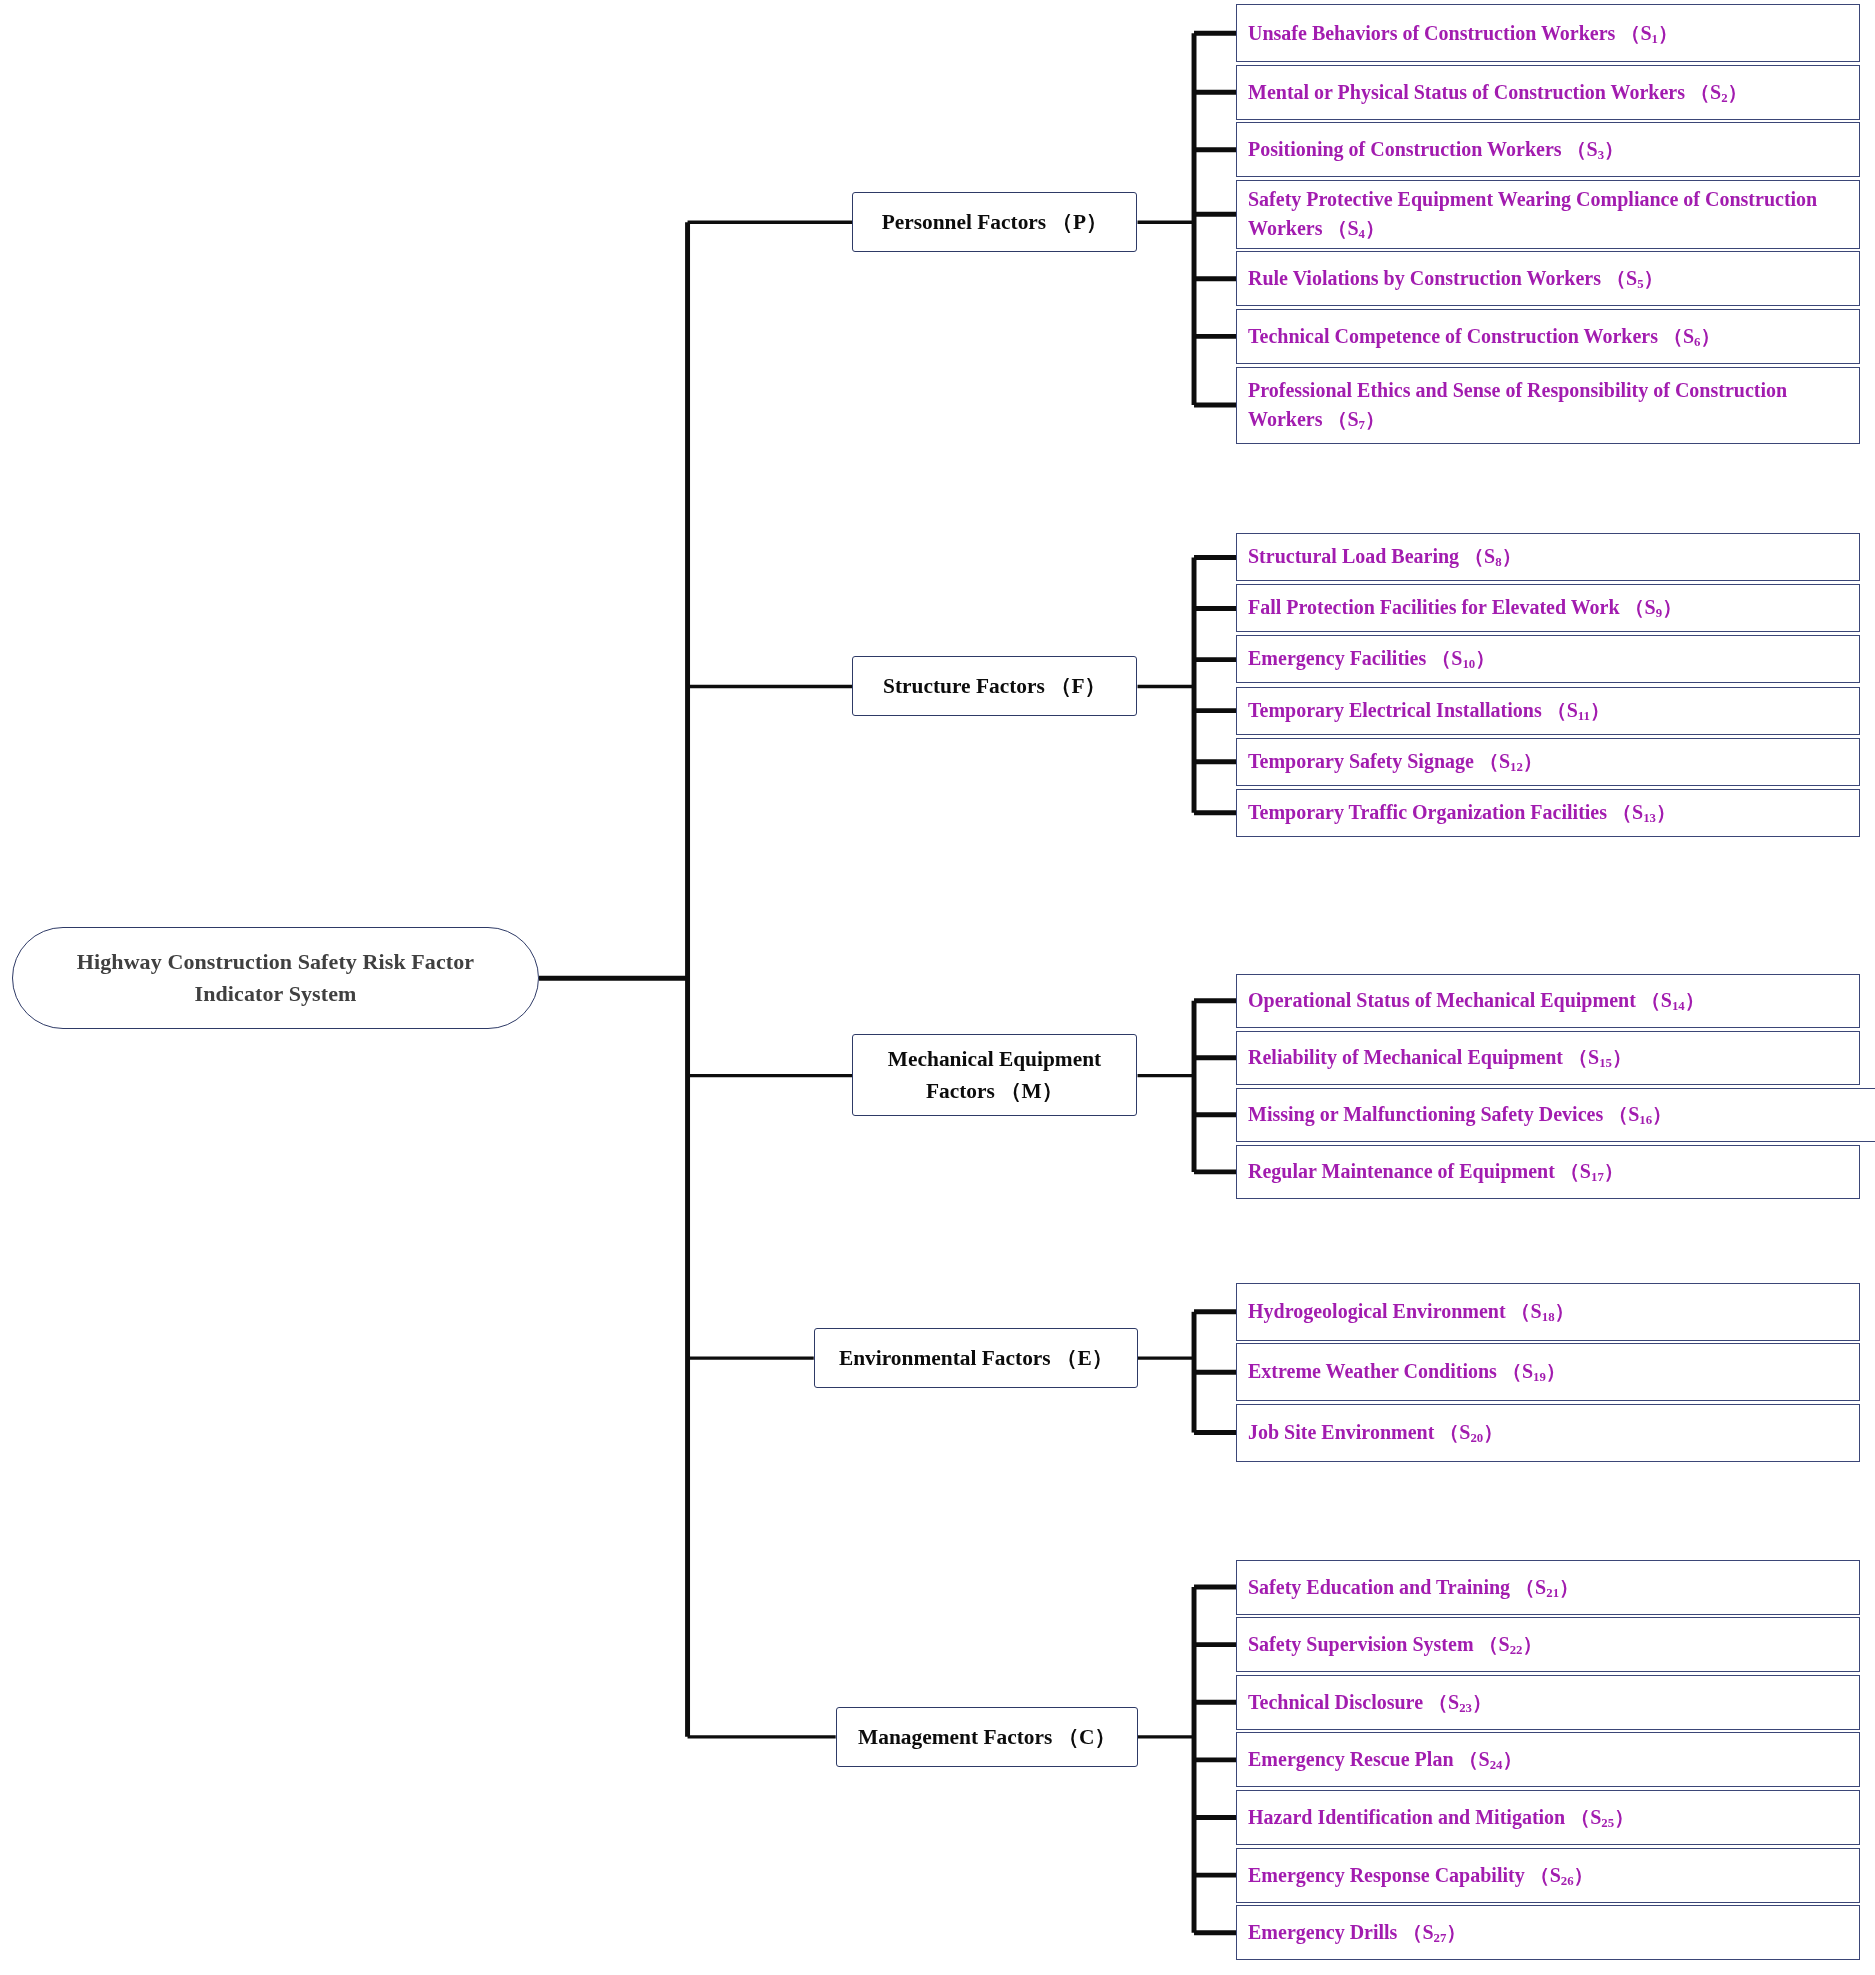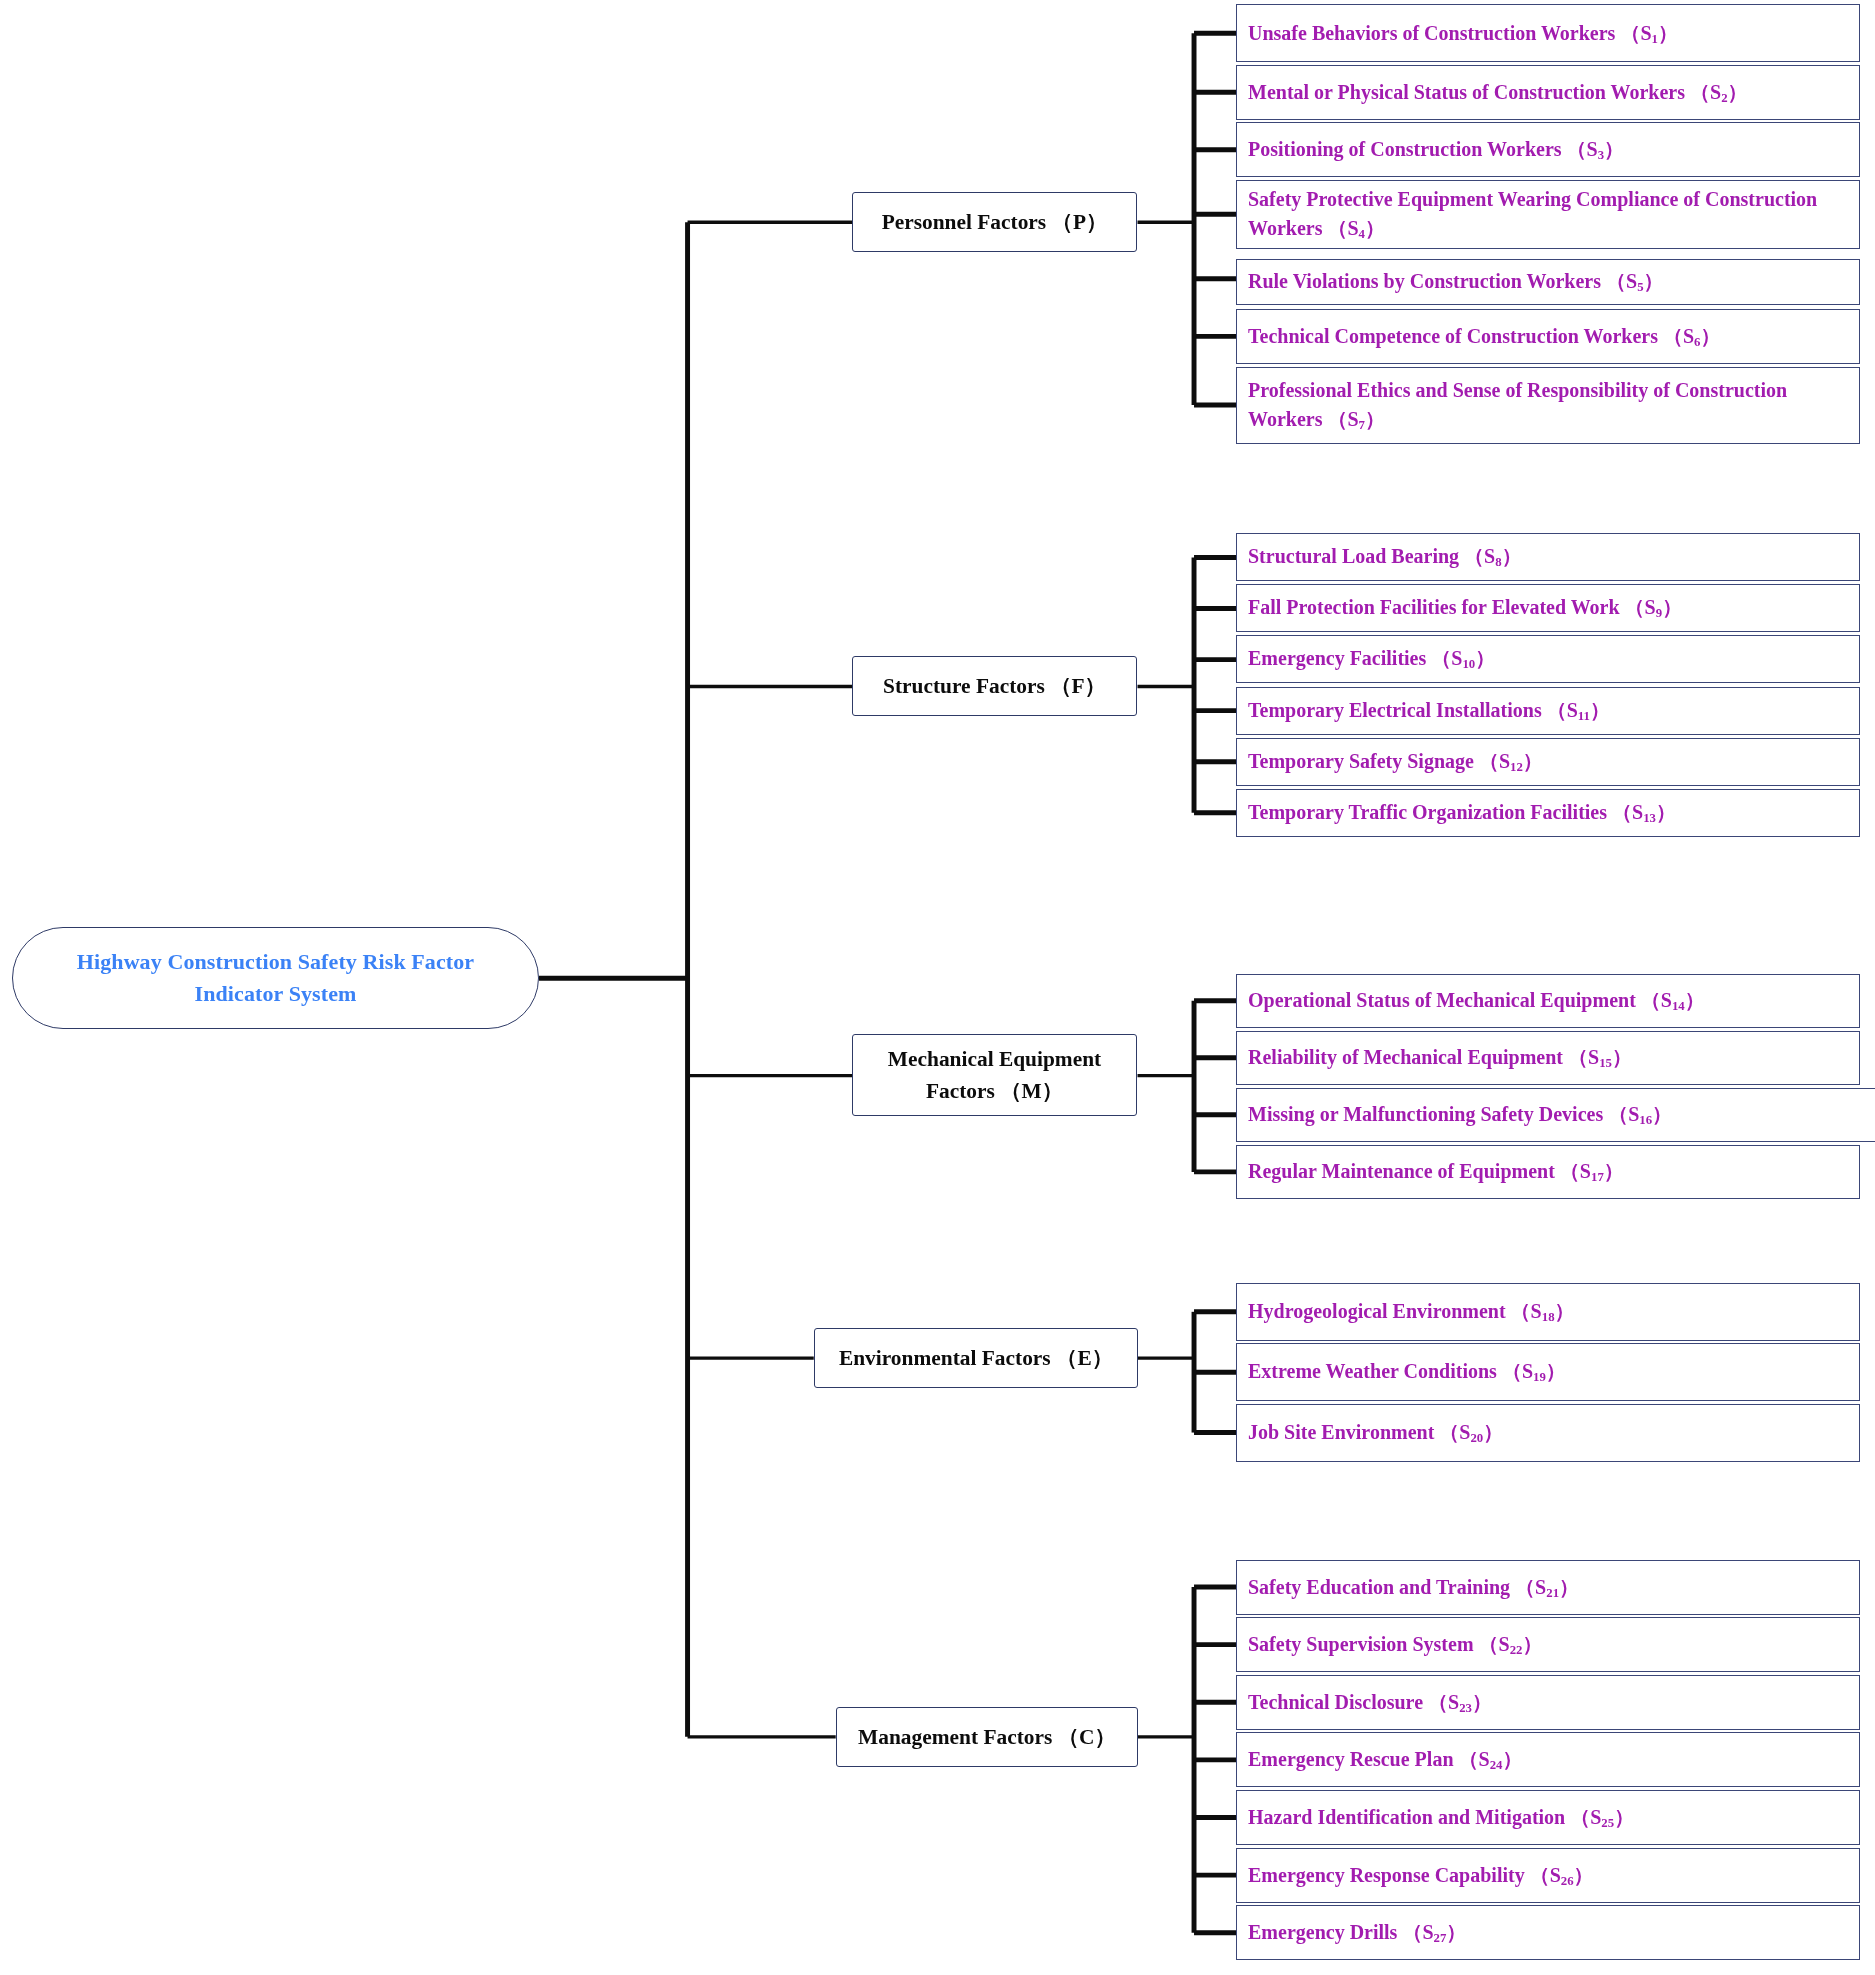--- a/index.html
+++ b/index.html
@@ -29,21 +29,21 @@
     border: 1.6px solid #2e3a66;
     border-radius: 66px;
     background: #ffffff;
     display: flex;
     align-items: center;
     justify-content: center;
     text-align: center;
     font-weight: bold;
     font-size: 22px;
     line-height: 1.45;
-    color: #3b82f6;
+    color: #404040;
     letter-spacing: 0.1px;
     padding: 0 24px;
   }
   
   .cat-node {
     position: absolute;
     box-sizing: border-box;
     border: 1.6px solid #2e3a66;
     border-radius: 3px;
     background: #ffffff;
@@ -135,21 +135,21 @@
       <div class="root-node" style="left: 12px; top: 927px; width: 527px; height: 102px;">
         <span>Highway Construction Safety Risk Factor Indicator System</span>
       </div>
       <div class="cat-node" style="left: 852px; top: 192px; width: 285px; height: 60px;">
         <span>Personnel Factors （P）</span>
       </div>
       <div class="leaf-box" style="left: 1236px; top: 4.4px; width: 624px; height: 58px;"><span>Unsafe Behaviors of Construction Workers （S<sub>1</sub>）</span></div>
       <div class="leaf-box" style="left: 1236px; top: 65px; width: 624px; height: 55px;"><span>Mental or Physical Status of Construction Workers （S<sub>2</sub>）</span></div>
       <div class="leaf-box" style="left: 1236px; top: 122px; width: 624px; height: 55px;"><span>Positioning of Construction Workers （S<sub>3</sub>）</span></div>
       <div class="leaf-box" style="left: 1236px; top: 180px; width: 624px; height: 69px;"><span>Safety Protective Equipment Wearing Compliance of Construction Workers （S<sub>4</sub>）</span></div>
-      <div class="leaf-box" style="left: 1236px; top: 259px; width: 624px; height: 46px;"><span>Rule Violations by Construction Workers （S<sub>5</sub>）</span></div>
+      <div class="leaf-box" style="left: 1236px; top: 251px; width: 624px; height: 55px;"><span>Rule Violations by Construction Workers （S<sub>5</sub>）</span></div>
       <div class="leaf-box" style="left: 1236px; top: 309px; width: 624px; height: 55px;"><span>Technical Competence of Construction Workers （S<sub>6</sub>）</span></div>
       <div class="leaf-box" style="left: 1236px; top: 367px; width: 624px; height: 77px;"><span>Professional Ethics and Sense of Responsibility of Construction Workers （S<sub>7</sub>）</span></div>
       <div class="cat-node" style="left: 852px; top: 656px; width: 285px; height: 60px;">
         <span>Structure Factors （F）</span>
       </div>
       <div class="leaf-box" style="left: 1236px; top: 533px; width: 624px; height: 48px;"><span>Structural Load Bearing （S<sub>8</sub>）</span></div>
       <div class="leaf-box" style="left: 1236px; top: 584px; width: 624px; height: 48px;"><span>Fall Protection Facilities for Elevated Work （S<sub>9</sub>）</span></div>
       <div class="leaf-box" style="left: 1236px; top: 635px; width: 624px; height: 48px;"><span>Emergency Facilities （S<sub>10</sub>）</span></div>
       <div class="leaf-box" style="left: 1236px; top: 687px; width: 624px; height: 48px;"><span>Temporary Electrical Installations （S<sub>11</sub>）</span></div>
       <div class="leaf-box" style="left: 1236px; top: 738px; width: 624px; height: 48px;"><span>Temporary Safety Signage （S<sub>12</sub>）</span></div>

